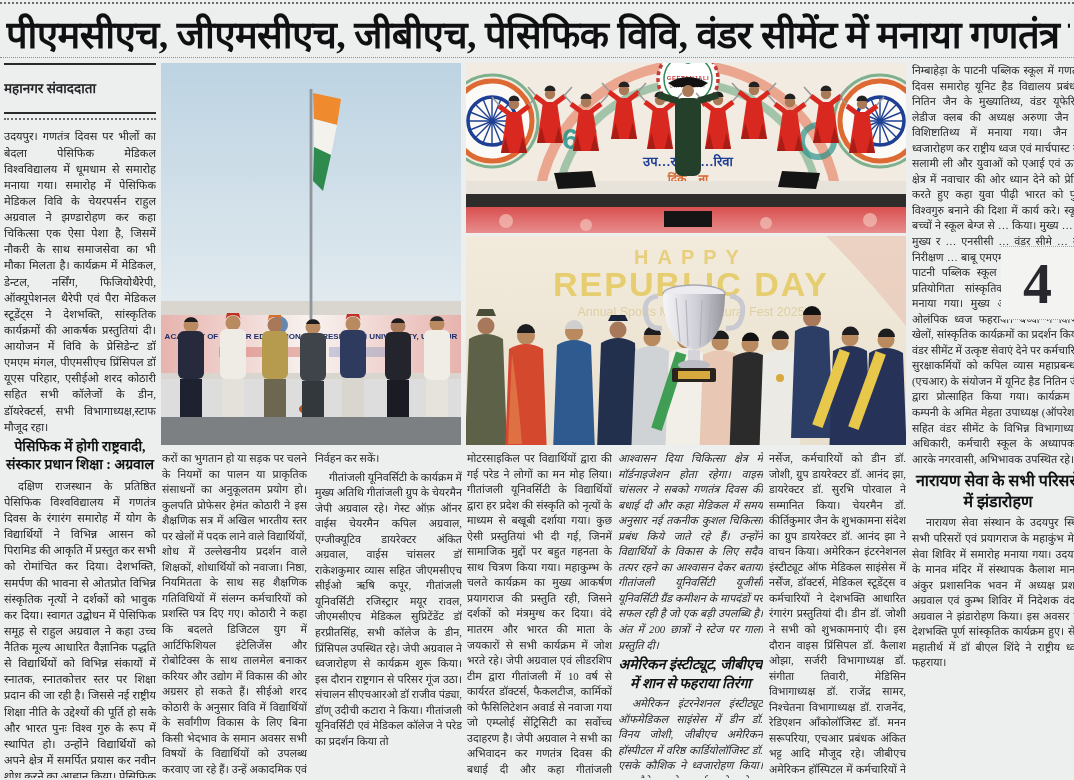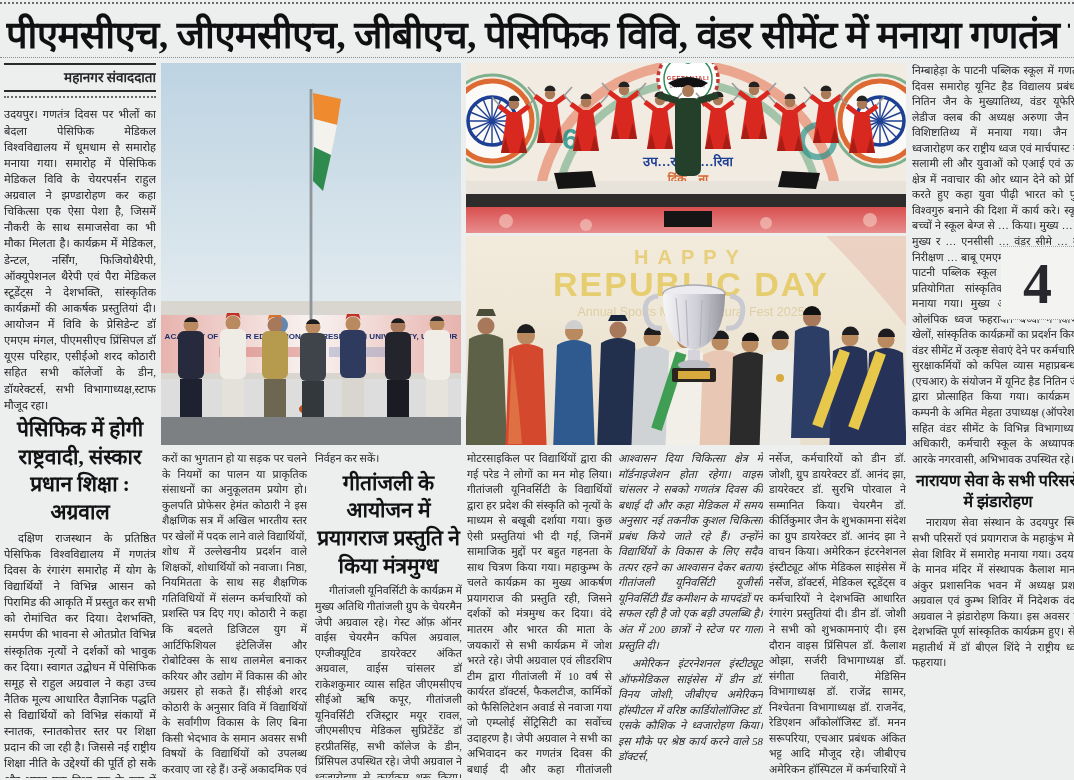--- a/index.html
+++ b/index.html
@@ -17,23 +17,23 @@
   .col p{margin:0 0 3px 0;}
   .indent{text-indent:14px;}
   #col1{left:4px;top:63px;width:152px;font-size:11.2px;}
   #col2{left:162px;width:145px;}
   #col3{left:315px;width:147px;}
   #col4{left:467px;width:145px;}
   #col5{left:618px;width:145px;font-style:italic;}
   #col6{left:769px;width:137px;}
   #col7{left:912px;top:63px;width:172px;}
   .byline-box{border-top:2px solid #2a2a2c;border-bottom:2px solid #2a2a2c;
-              text-align:right;font-weight:700;font-size:13.5px;padding:3px 0;margin-bottom:2px;}
+              text-align:left;font-weight:700;font-size:13.5px;padding:14px 0;margin-bottom:2px;}
   .byline-rule{border-bottom:2px dotted #6a6d70;margin:0 0 8px 0;height:2px;}
-  .subhead{font-weight:700;text-align:center;font-size:21px;line-height:1.32;
+  .subhead{font-weight:700;text-align:center;font-size:14px;line-height:1.32;
            color:#121214;margin:7px 0 6px 0;text-indent:0;}
   .subhead.small{font-size:16px;}
   .photo{position:absolute;overflow:hidden;background:#ddd;}
   #flag-photo{left:161px;top:63px;width:300px;height:382px;}
   #main-photo{left:466px;top:63px;width:440px;height:382px;background:transparent;}
   #stage-photo{position:absolute;left:0;top:0;width:440px;height:170px;overflow:hidden;}
   #trophy-photo{position:absolute;left:0;top:173px;width:440px;height:209px;overflow:hidden;}
   #page-number-box{position:absolute;left:1001px;top:246px;width:73px;height:72px;
                    background:#f3f4f2;display:flex;align-items:center;justify-content:center;
                    font-size:58px;font-weight:600;color:#27272d;
@@ -338,30 +338,30 @@
       </svg>
     </div>
   </div>
 
   <div id="col2" class="col">
     <p>करों का भुगतान हो या सड़क पर चलने के नियमों का पालन या प्राकृतिक संसाधनों का अनुकूलतम प्रयोग हो। कुलपति प्रोफेसर हेमंत कोठारी ने इस शैक्षणिक सत्र में अखिल भारतीय स्तर पर खेलों में पदक लाने वाले विद्यार्थियों, शोध में उल्लेखनीय प्रदर्शन वाले शिक्षकों, शोधार्थियों को नवाजा। निष्ठा, नियमितता के साथ सह शैक्षणिक गतिविधियों में संलग्न कर्मचारियों को प्रशस्ति पत्र दिए गए। कोठारी ने कहा कि बदलते डिजिटल युग में आर्टिफिशियल इंटेलिजेंस और रोबोटिक्स के साथ तालमेल बनाकर करियर और उद्योग में विकास की ओर अग्रसर हो सकते हैं। सीईओ शरद कोठारी के अनुसार विवि में विद्यार्थियों के सर्वांगीण विकास के लिए बिना किसी भेदभाव के समान अवसर सभी विषयों के विद्यार्थियों को उपलब्ध करवाए जा रहे हैं। उन्हें अकादमिक एवं कैरियर संबंधी मार्गदर्शन नियमित रूप से उपलब्ध करवाया जा रहा है, जिससे वे अपने सभी नागरिक दायित्वों का बखूबी</p>
   </div>
 
   <div id="col3" class="col">
     <p>निर्वहन कर सकें।</p>
-    <p class="subhead">गीतांजली के आयोजन में प्रयागराज प्रस्तुति ने किया मंत्रमुग्ध</p>
     <p class="indent">गीतांजली यूनिवर्सिटी के कार्यक्रम में मुख्य अतिथि गीतांजली ग्रुप के चेयरमैन जेपी अग्रवाल रहे। गेस्ट ऑफ़ ऑनर वाईस चेयरमैन कपिल अग्रवाल, एग्जीक्यूटिव डायरेक्टर अंकित अग्रवाल, वाईस चांसलर डॉ राकेशकुमार व्यास सहित जीएमसीएच सीईओ ऋषि कपूर, गीतांजली यूनिवर्सिटी रजिस्ट्रार मयूर रावल, जीएमसीएच मेडिकल सुप्रिटेंडेंट डॉ हरप्रीतसिंह, सभी कॉलेज के डीन, प्रिंसिपल उपस्थित रहे। जेपी अग्रवाल ने ध्वजारोहण से कार्यक्रम शुरू किया। इस दौरान राष्ट्रगान से परिसर गूंज उठा। संचालन सीएचआरओ डॉ राजीव पंड्या, डॉण् उदीची कटारा ने किया। गीतांजली यूनिवर्सिटी एवं मेडिकल कॉलेज ने परेड का प्रदर्शन किया तो</p>
   </div>
 
   <div id="col4" class="col">
     <p>मोटरसाइकिल पर विद्यार्थियों द्वारा की गई परेड ने लोगों का मन मोह लिया। गीतांजली यूनिवर्सिटी के विद्यार्थियों द्वारा हर प्रदेश की संस्कृति को नृत्यों के माध्यम से बखूबी दर्शाया गया। कुछ ऐसी प्रस्तुतियां भी दी गई, जिनमें सामाजिक मुद्दों पर बहुत गहनता के साथ चित्रण किया गया। महाकुम्भ के चलते कार्यक्रम का मुख्य आकर्षण प्रयागराज की प्रस्तुति रही, जिसने दर्शकों को मंत्रमुग्ध कर दिया। वंदे मातरम और भारत की माता के जयकारों से सभी कार्यक्रम में जोश भरते रहे। जेपी अग्रवाल एवं लीडरशिप टीम द्वारा गीतांजली में 10 वर्ष से कार्यरत डॉक्टर्स, फैकलटीज, कार्मिकों को फैसिलिटेशन अवार्ड से नवाजा गया जो एम्प्लोई सेंट्रिसिटी का सर्वोच्च उदाहरण है। जेपी अग्रवाल ने सभी का अभिवादन कर गणतंत्र दिवस की बधाई दी और कहा गीतांजली हॉस्पिटल 17 वर्षों से सतत रूप से रियायती दरों पर हाई क्वालिटी ट्रीटमेंट मुहैया करवाता आया है और करवाता रहेगा। यह भी</p>
   </div>
 
   <div id="col5" class="col">
     <p>आश्वासन दिया चिकित्सा क्षेत्र में मॉर्डनाइजेशन होता रहेगा। वाइस चांसलर ने सबको गणतंत्र दिवस की बधाई दी और कहा मेडिकल में समय अनुसार नई तकनीक कुशल चिकित्सा प्रबंध किये जाते रहे हैं। उन्होंने विद्यार्थियों के विकास के लिए सदैव तत्पर रहने का आश्वासन देकर बताया गीतांजली यूनिवर्सिटी यूजीसी यूनिवर्सिटी ग्रैंड कमीशन के मापदंडों पर सफल रही है जो एक बड़ी उपलब्धि है। अंत में 200 छात्रों ने स्टेज पर गाला प्रस्तुति दी।</p>
+    <p class="subhead">अमेरिकन इंस्टीट्यूट, जीबीएच में शान से फहराया तिरंगा</p>
     <p class="indent">अमेरिकन इंटरनेशनल इंस्टीट्यूट ऑफमेडिकल साइंसेस में डीन डॉ. विनय जोशी, जीबीएच अमेरिकन हॉस्पीटल में वरिष्ठ कार्डियोलॉजिस्ट डॉ. एसके कौशिक ने ध्वजारोहण किया। इस मौके पर श्रेष्ठ कार्य करने वाले 58 डॉक्टर्स,</p>
   </div>
 
   <div id="col6" class="col">
     <p>नर्सेज, कर्मचारियों को डीन डॉ. जोशी, ग्रुप डायरेक्टर डॉ. आनंद झा, डायरेक्टर डॉ. सुरभि पोरवाल ने सम्मानित किया। चेयरमैन डॉ. कीर्तिकुमार जैन के शुभकामना संदेश का ग्रुप डायरेक्टर डॉ. आनंद झा ने वाचन किया। अमेरिकन इंटरनेशनल इंस्टीट्यूट ऑफ मेडिकल साइंसेस में नर्सेंज, डॉक्टर्स, मेडिकल स्टूडेंट्स व कर्मचारियों ने देशभक्ति आधारित रंगारंग प्रस्तुतियां दी। डीन डॉ. जोशी ने सभी को शुभकामनाएं दी। इस दौरान वाइस प्रिंसिपल डॉ. कैलाश ओझा, सर्जरी विभागाध्यक्ष डॉ. संगीता तिवारी, मेडिसिन विभागाध्यक्ष डॉ. राजेंद्र सामर, निश्चेतना विभागाध्यक्ष डॉ. राजनेंद, रेडिएशन ऑंकोलॉजिस्ट डॉ. मनन सरूपरिया, एचआर प्रबंधक अंकित भट्ट आदि मौजूद रहे। जीबीएच अमेरिकन हॉस्पिटल में कर्मचारियों ने देशभक्ति गीत गाकर ध्वजारोहण किया। इस दौरान यूनिट हैड शैलेंद्र चतुर्वेदी मौजूद रहे।</p>
 
   </div>
 
   <div id="col7" class="col">
     <p>निम्बाहेड़ा के पाटनी पब्लिक स्कूल में गणतंत्र दिवस समारोह यूनिट हैड विद्यालय प्रबंधक नितिन जैन के मुख्यातिथ्य, वंडर यूफेरिया लेडीज क्लब की अध्यक्ष अरुणा जैन के विशिष्टातिथ्य में मनाया गया। जैन ने ध्वजारोहण कर राष्ट्रीय ध्वज एवं मार्चपास्ट को सलामी ली और युवाओं को एआई एवं ऊर्जा क्षेत्र में नवाचार की ओर ध्यान देने को प्रेरित करते हुए कहा युवा पीढ़ी भारत को पुनः विश्वगुरु बनाने की दिशा में कार्य करे। स्कूल बच्चों ने स्कूल बेग्ज से … किया। मुख्य … के मुख्य र … एनसीसी … वंडर सीमे … का निरीक्षण … बाबू एमएम न … … … किया। पाटनी पब्लिक स्कूल की वार्षिक खेलकूद प्रतियोगिता सांस्कृतिक उत्सव-2025 भी मनाया गया। मुख्य अतिथि ने स्कूल का ओलंपिक ध्वज फहराया। बच्चों ने विभिन्न खेलों, सांस्कृतिक कार्यक्रमों का प्रदर्शन किया। वंडर सीमेंट में उत्कृष्ट सेवाएं देने पर कर्मचारियों सुरक्षाकर्मियों को कपिल व्यास महाप्रबन्धक (एचआर) के संयोजन में यूनिट हैड नितिन जैन द्वारा प्रोत्साहित किया गया। कार्यक्रम में कम्पनी के अमित मेहता उपाध्यक्ष (ऑपरेशन) सहित वंडर सीमेंट के विभिन्न विभागाध्यक्ष, अधिकारी, कर्मचारी स्कूल के अध्यापकग, आरके नगरवासी, अभिभावक उपस्थित रहे।</p>

